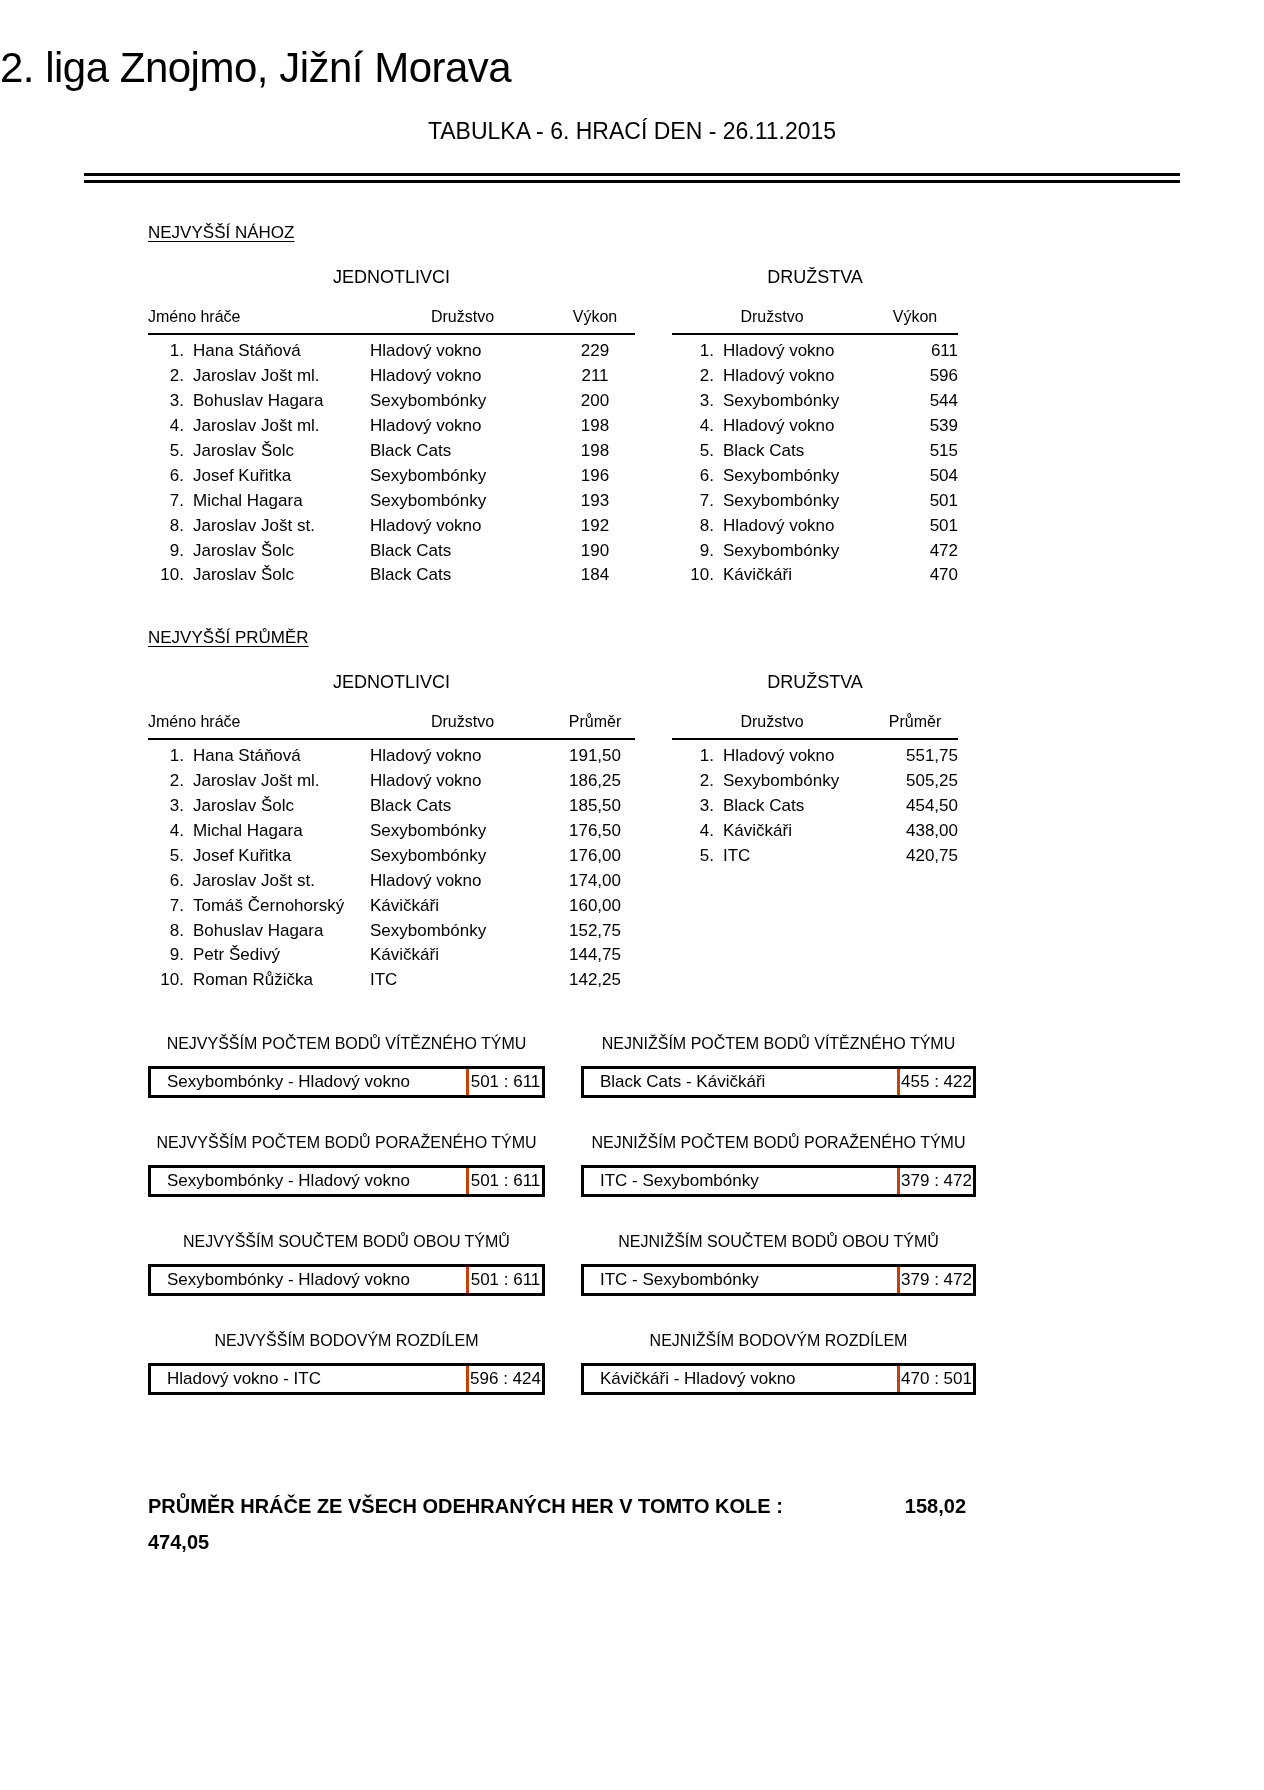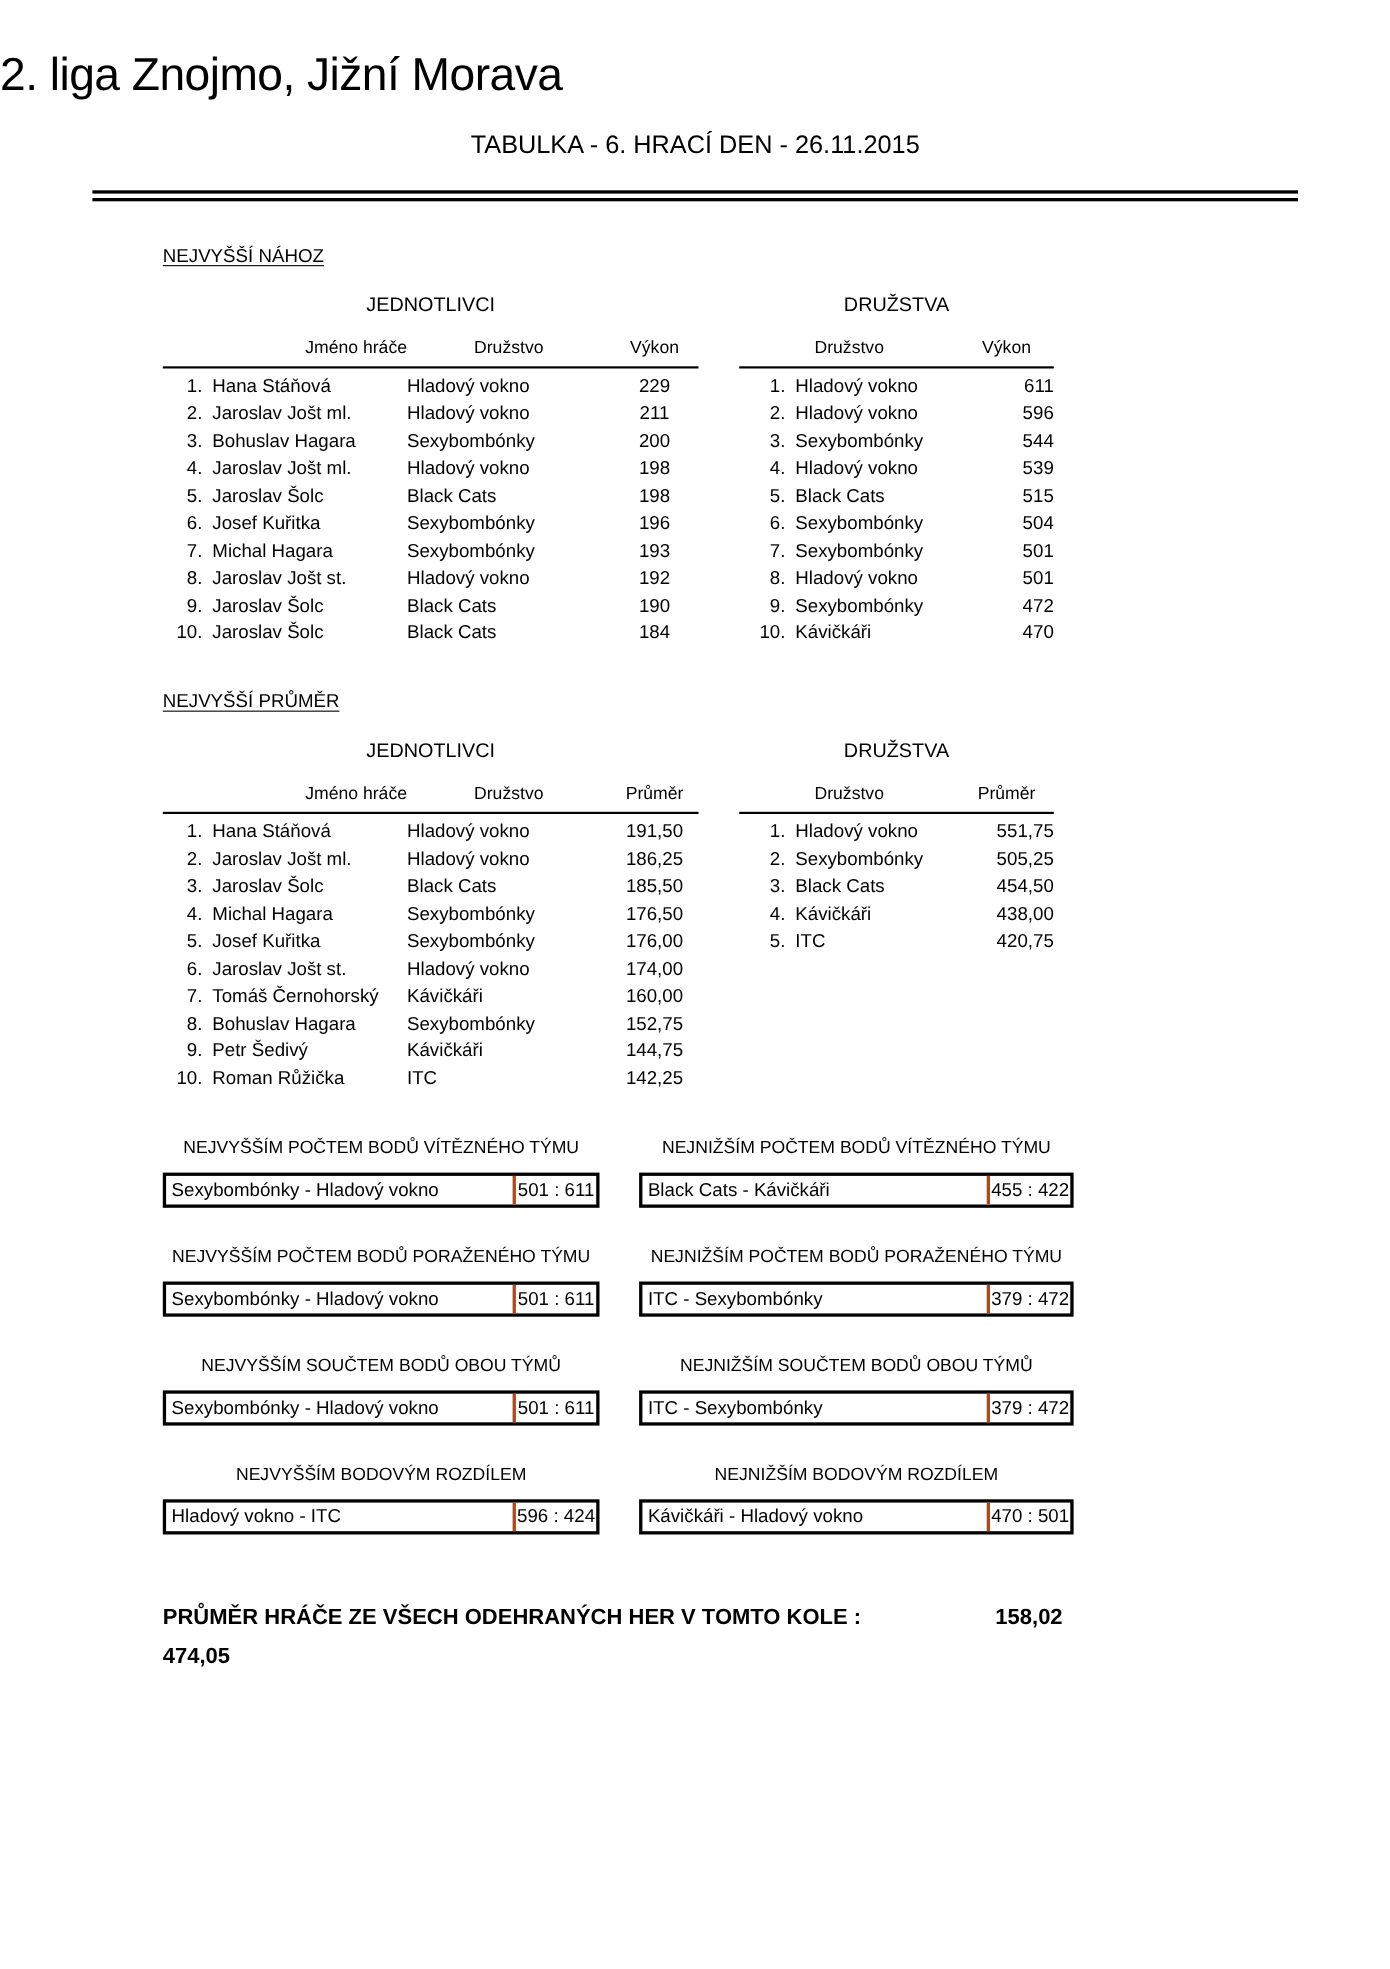--- a/index.html
+++ b/index.html
@@ -18,21 +18,21 @@
   .content { margin:0 134px 0 148px; }
 
   .section { margin-top:40px; }
   .sec-heading { font-size:17px; font-weight:normal; text-decoration:underline; text-underline-offset:3px; }
 
   .tables { display:flex; align-items:flex-start; }
   .tbl-ind { width:487px; }
   .tbl-team { width:286px; margin-left:37px; }
   .tbl-title { text-align:center; font-size:18px; margin-top:24px; }
   .thead { display:flex; margin-top:20px; padding-bottom:7px; border-bottom:2px solid #000; font-size:16px; }
-  .h-name { width:222px; text-align:right; }
+  .h-name { width:222px; text-align:left; }
   .h-team { width:185px; text-align:center; }
   .h-val  { width:80px;  text-align:center; }
   .h-team2 { width:200px; text-align:center; }
   .h-val2  { width:86px;  text-align:center; }
   .tbody { padding-top:4px; }
   .trow { display:flex; height:24.9px; align-items:center; font-size:17px; }
   .c-rank  { width:36px; text-align:right; }
   .c-name  { width:186px; padding-left:9px; }
   .c-team  { width:185px; }
   .c-val   { width:80px; text-align:center; }
@@ -46,24 +46,24 @@
     letter-spacing:14px; word-spacing:12px;
     text-decoration:underline; text-decoration-thickness:3px; text-underline-offset:9px;
   }
 
   .match-grid {
     display:grid; grid-template-columns:397px 395px;
     column-gap:25px; row-gap:36px; margin-top:42px;gap:36px;
   }
   .match-label { text-align:center; font-size:16px; margin-bottom:13px; }
   .match-box { display:flex; border:3px solid #000; height:32px; font-size:17px; }
-  .match-teams { flex:1; display:flex; align-items:center; padding-left:5px; }
+  .match-teams { flex:1; display:flex; align-items:center; padding-left:16px; }
   .match-score { width:76px; border-left:3px solid #c2410c; display:flex; align-items:center; justify-content:center; }
 
-  .summary { margin-top:64px; }
+  .summary { margin-top:100px; }
   .summary-row { display:flex; justify-content:space-between; width:818px; font-size:20px; font-weight:bold; margin-bottom:13px; }
 </style>
 </head>
 <body>
 
 <div class="page">
 
   <h1 class="title">2. liga Znojmo, Jižní Morava</h1>
   <div class="subtitle">TABULKA - 6. HRACÍ DEN - 26.11.2015</div>
   <div class="rule"></div>

